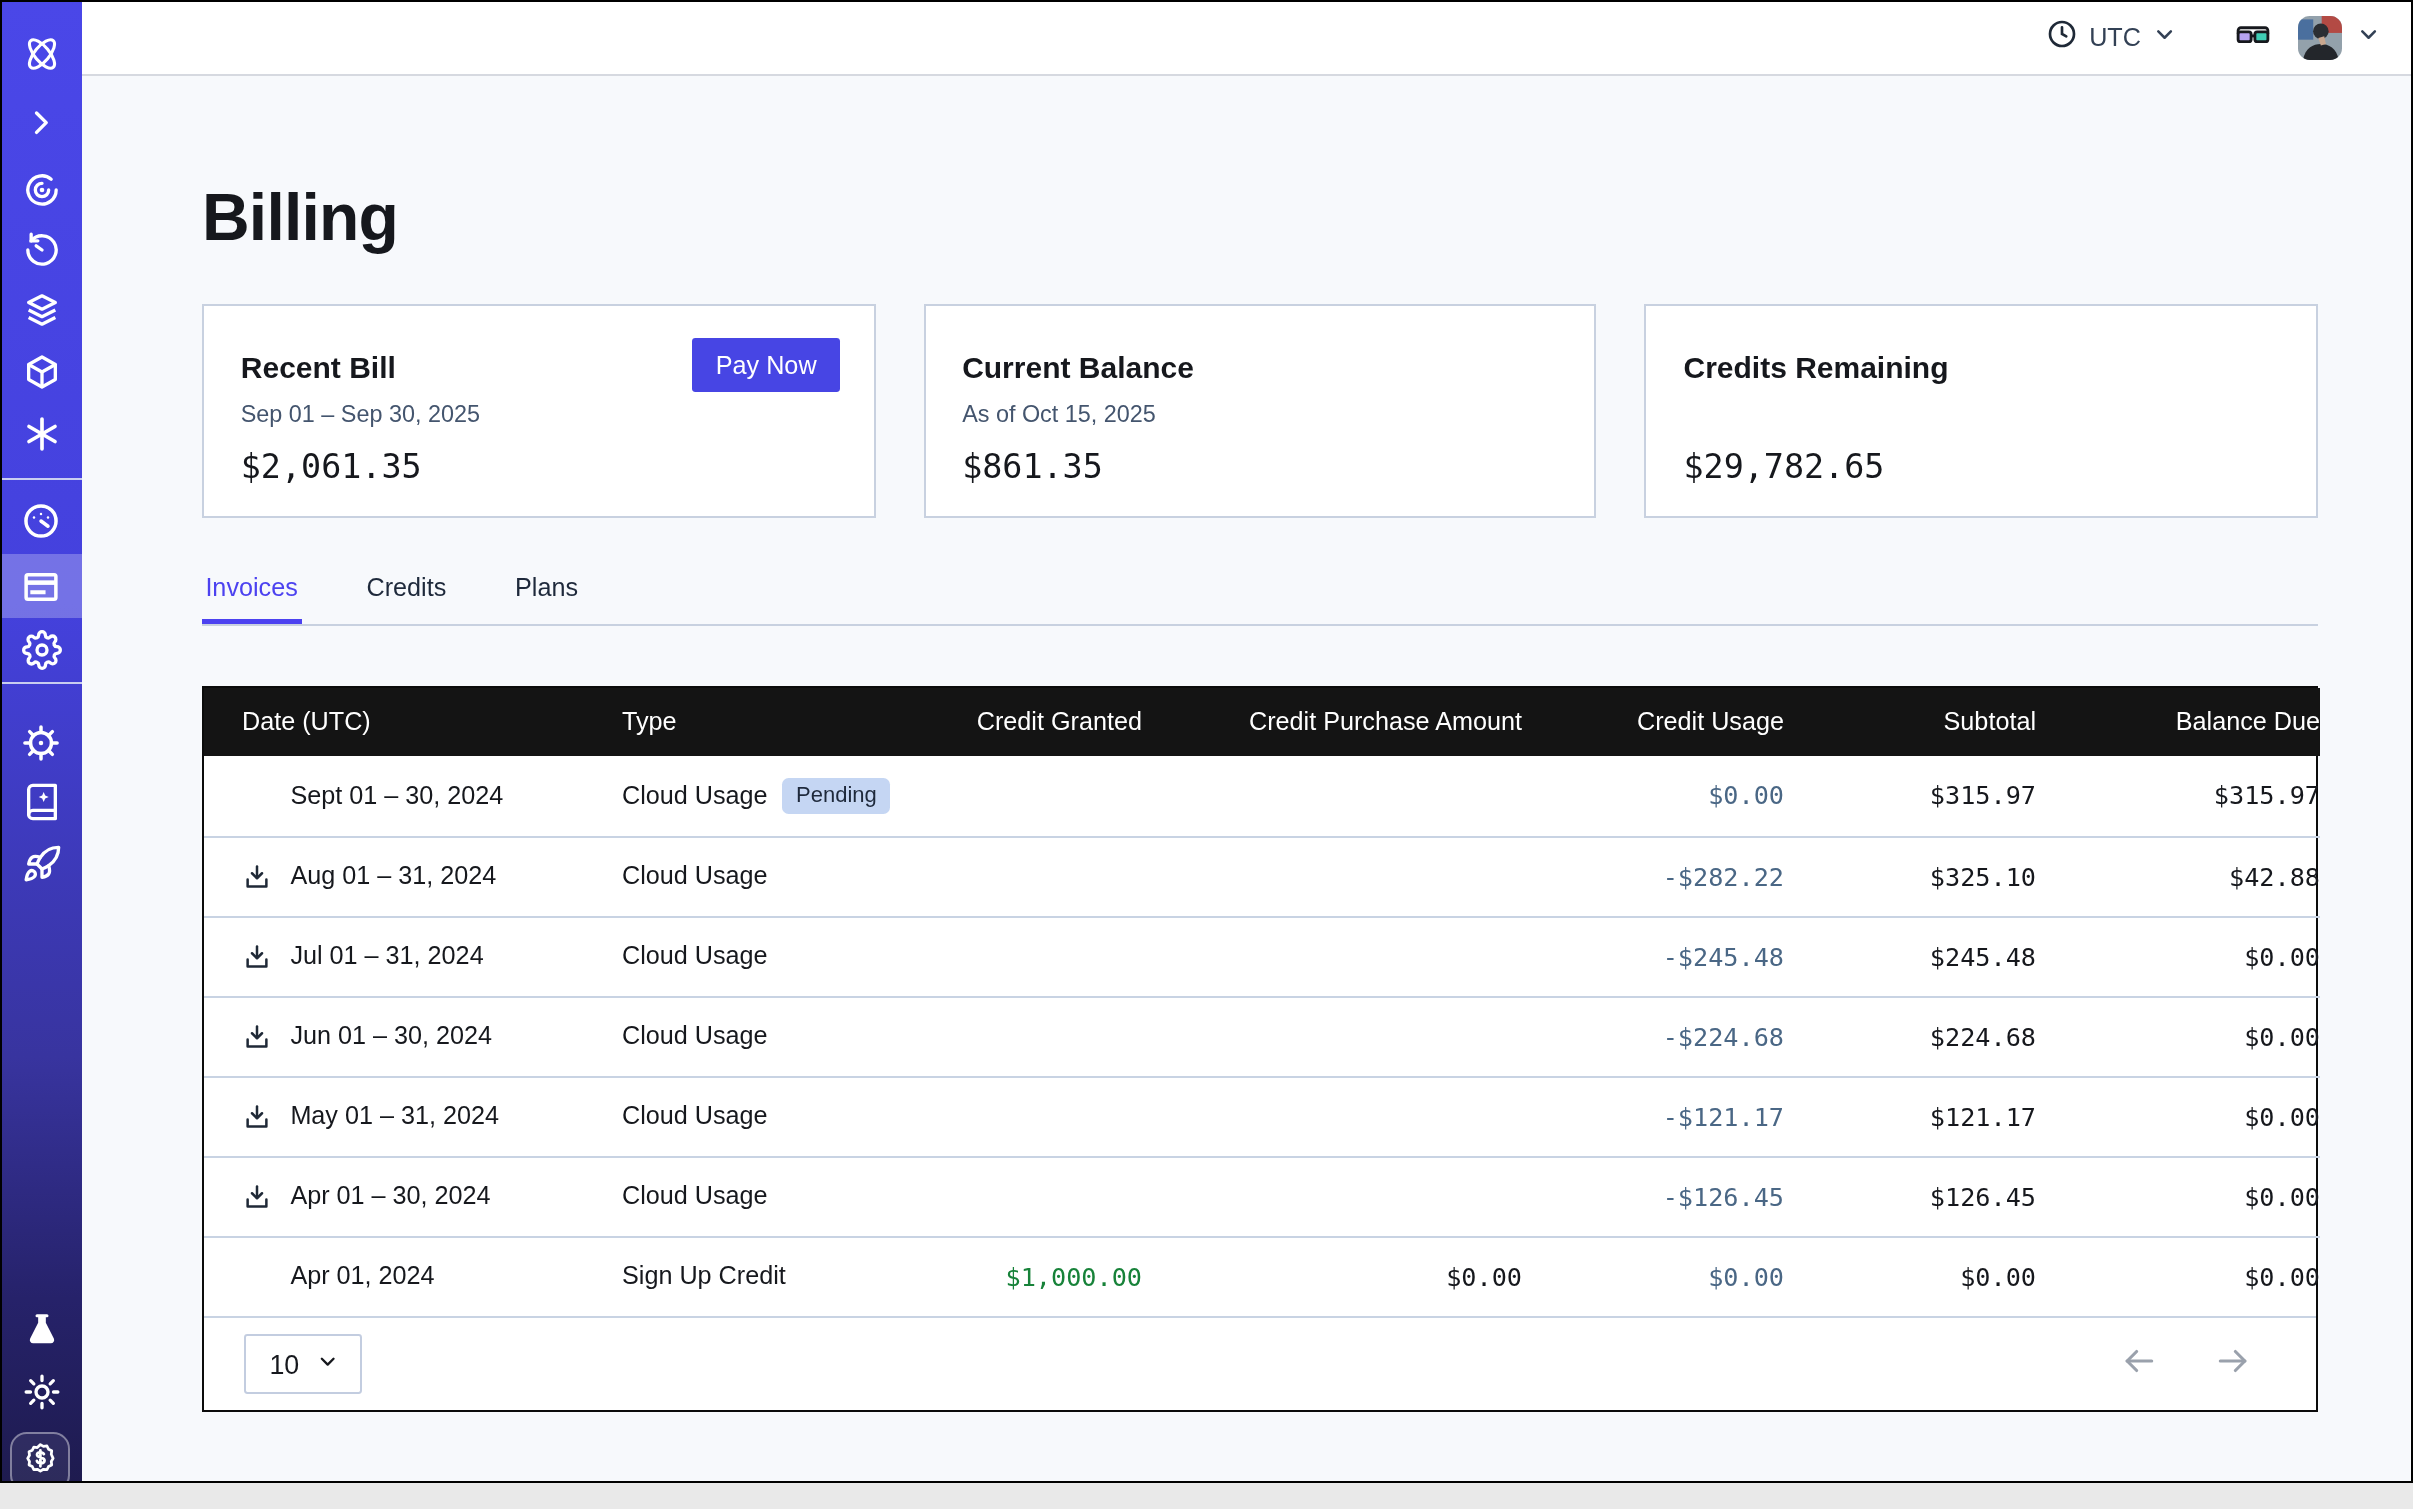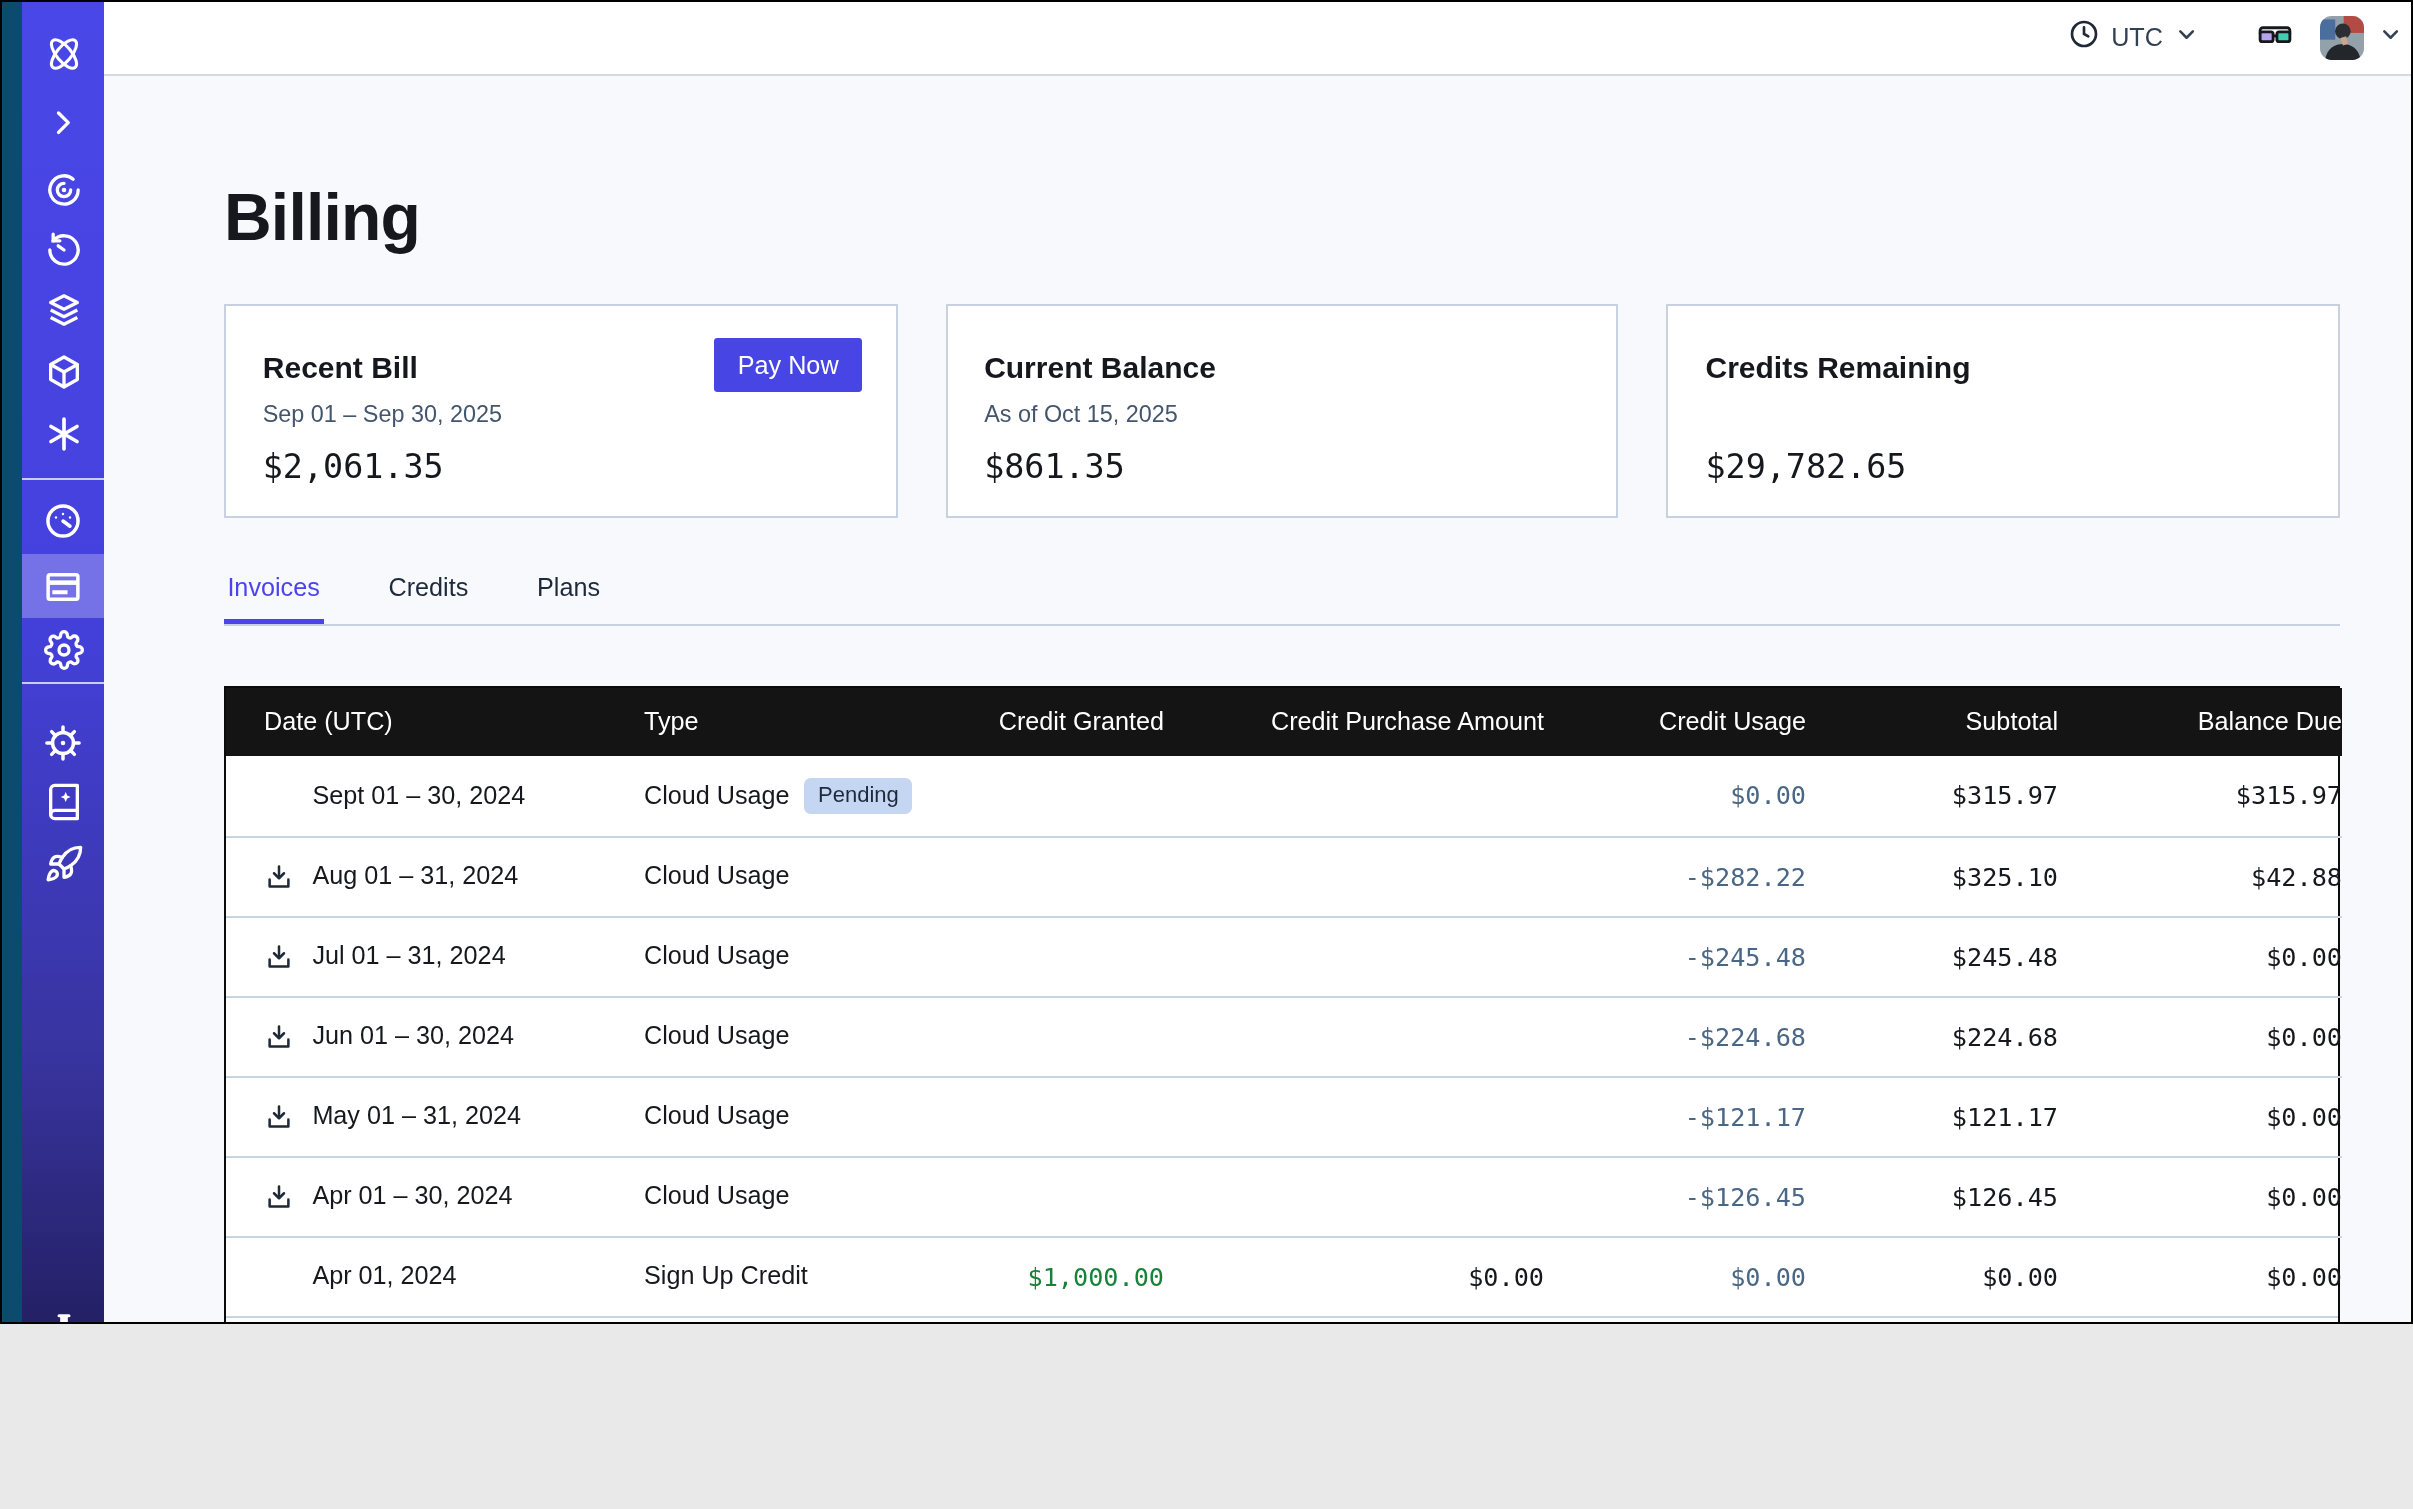--- a/index.html
+++ b/index.html
@@ -1,17 +1,17 @@
 <!DOCTYPE html>
 <html style="font-size:13.4px"><head>
 <meta charset="utf-8">
 <style>
   * { margin:0; padding:0; box-sizing:border-box; }
   html,body { background:#e9e9e9; }
-  .viewport { position:relative; width:2413px; height:1324px; overflow:hidden; background:#0c4a6e;padding-left:22px; }
+  .viewport { position:relative; width:2413px; height:1483px; overflow:hidden; background:#c4b5fd; }
   .frame { position:absolute; inset:0; border:2.5px solid #000; pointer-events:none; z-index:99; }
   .app { position:relative; width:1207px; height:755px; transform:scale(2); transform-origin:0 0;
          font-family:"Liberation Sans", sans-serif; color:#111827; background:#f7f9fc; }
   .mono { font-family:"DejaVu Sans Mono", monospace; }
 
   
   .sidebar { position:absolute; left:0; top:0; width:41px; height:755px; z-index:5;
     background:linear-gradient(180deg,#4a47e8 0%,#4441dd 40%,#38349f 70%,#26226a 86%,#1d1a4b 100%); }
   .side-item { position:absolute; left:0; width:41px; height:32px; display:flex; align-items:center; justify-content:center; color:#fff; }
   .side-item svg { display:block; }

